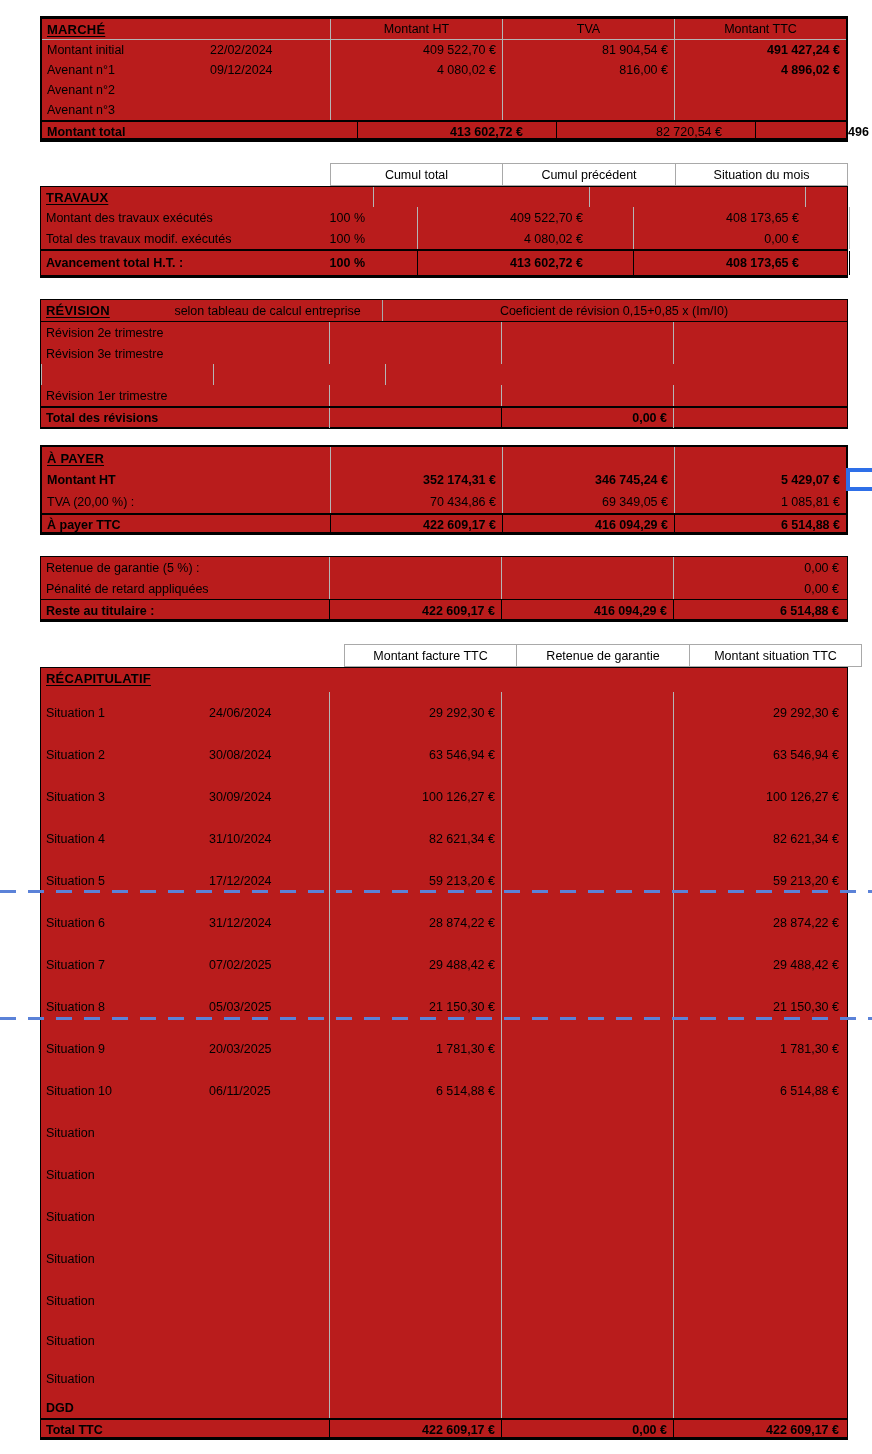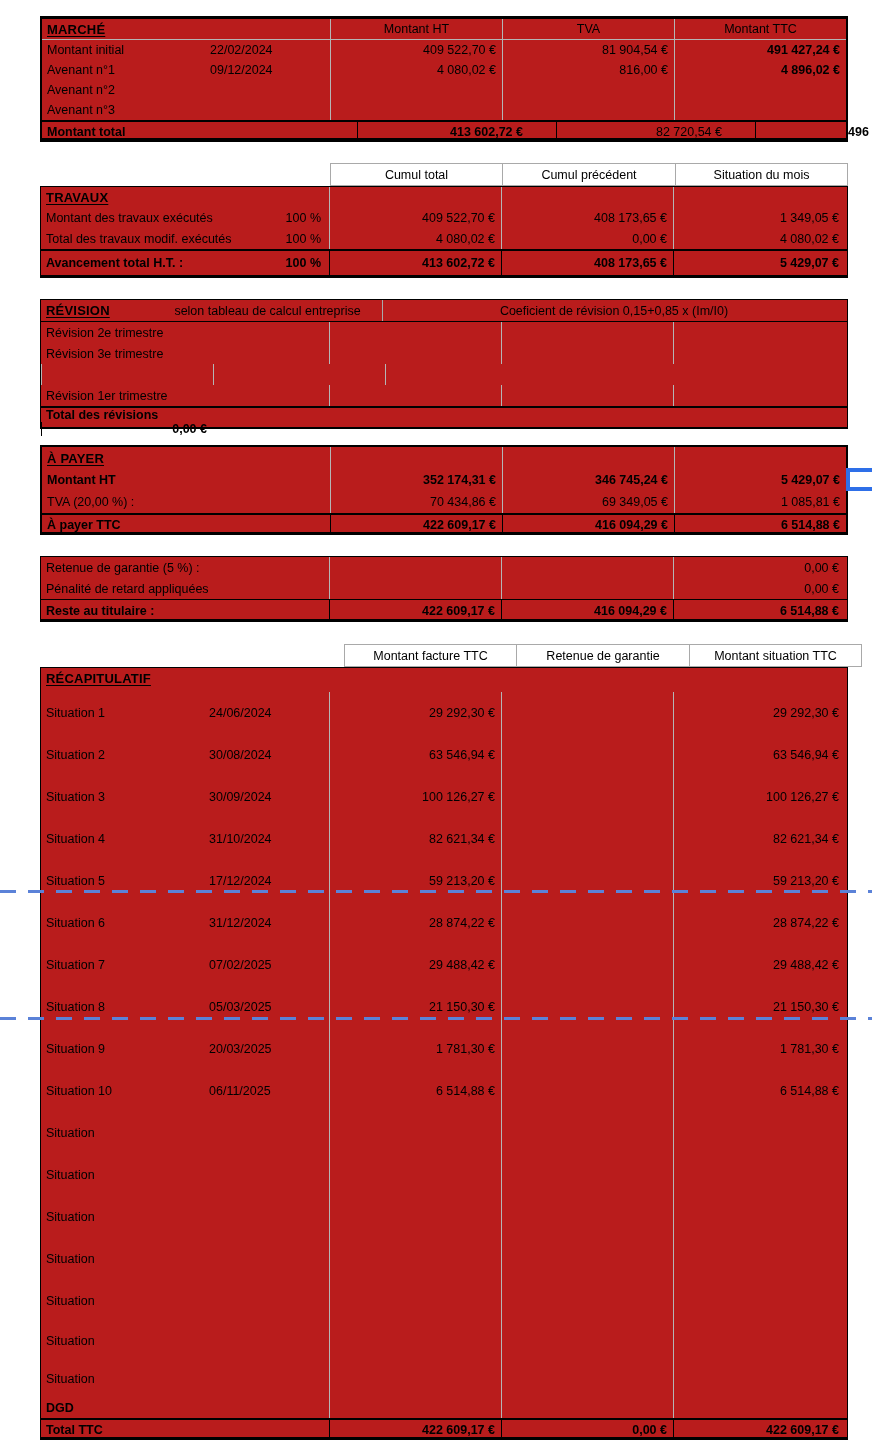--- a/index.html
+++ b/index.html
@@ -22,27 +22,27 @@
   .total-row .cv{border-left:1.5px solid #000;}
   
   .band{position:absolute;box-sizing:border-box;display:flex;height:23px;}
   .band .bcell{box-sizing:border-box;border:1px solid #a9a9a9;display:flex;align-items:center;justify-content:center;flex-shrink:0;background:#fff;}
   .band .bcell + .bcell{border-left:none;}
   
   #t-marche{left:40px;top:16px;width:808px;height:126px;border:2px solid #000;border-top-width:3px;border-bottom-width:4px;}
   #t-marche .row{height:20px;}
   #t-marche .total-row{height:19px;gap:27px;}
   #t-travaux{left:40px;top:186px;width:808px;height:92px;border:1.5px solid #000;border-bottom-width:3px;}
-  #t-travaux .row{height:21px;}
+  #t-travaux .row{height:21px;gap:44px;}
   #t-travaux .row.r-title{height:20px;}
   #t-travaux .total-row{height:24px;}
   #t-revision{left:40px;top:299px;width:808px;height:130px;border:1.5px solid #000;border-bottom-width:2.5px;}
   #t-revision .hdr-row{height:21px;border-bottom:1.5px solid #000;}
   #t-revision .row{height:21px;}
-  #t-revision .total-row{height:20px;flex-direction:column;}
+  #t-revision .total-row{height:20px;}
   .rv-t{width:112px;padding-left:5px;}
   .rv-s{width:229px;justify-content:center;}
   .rv-c{width:463px;justify-content:center;border-left:1px solid #a9a9a9;}
   #t-payer{left:40px;top:445px;width:808px;height:90px;border:2px solid #000;border-bottom-width:3px;}
   #t-payer .row{height:22px;}
   #t-payer .total-row{height:20px;}
   #t-retenue{left:40px;top:556px;width:808px;height:66px;border:1.2px solid #000;border-bottom-width:3px;}
   #t-retenue .row{height:21px;}
   #t-retenue .total-row{height:21px;border-top:1.5px solid #000;}
   #t-recap{left:40px;top:667px;width:808px;height:773px;border:1.5px solid #000;border-bottom-width:3px;}

